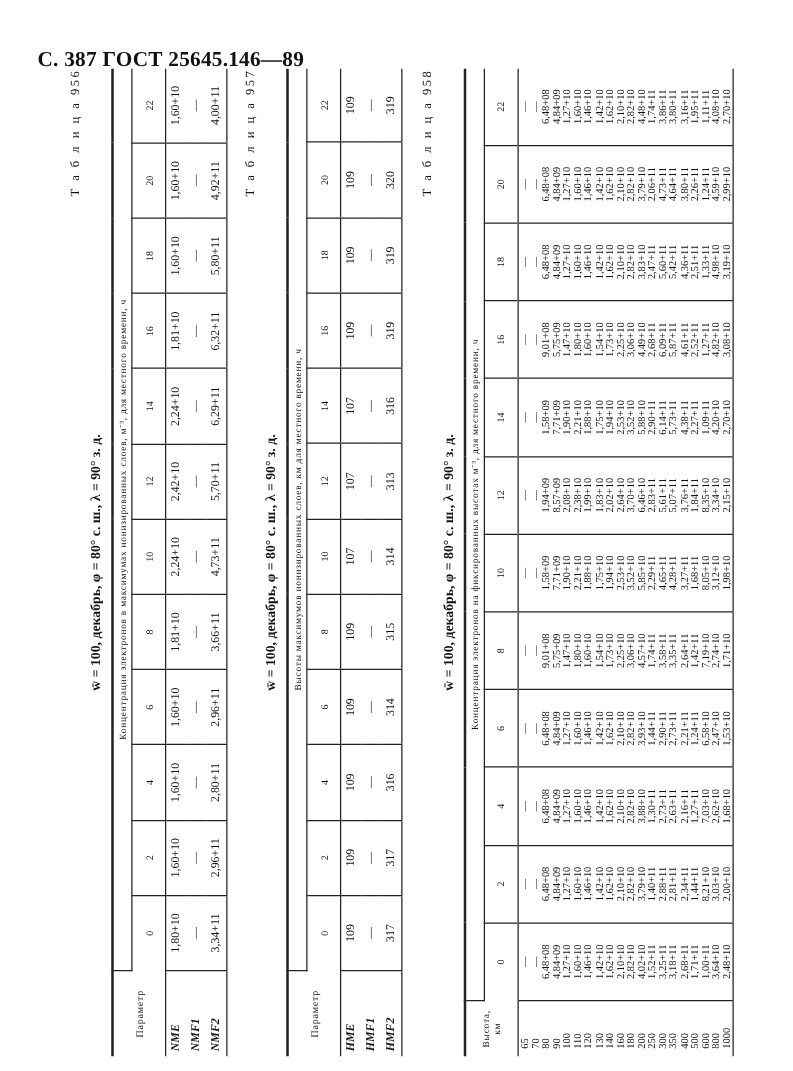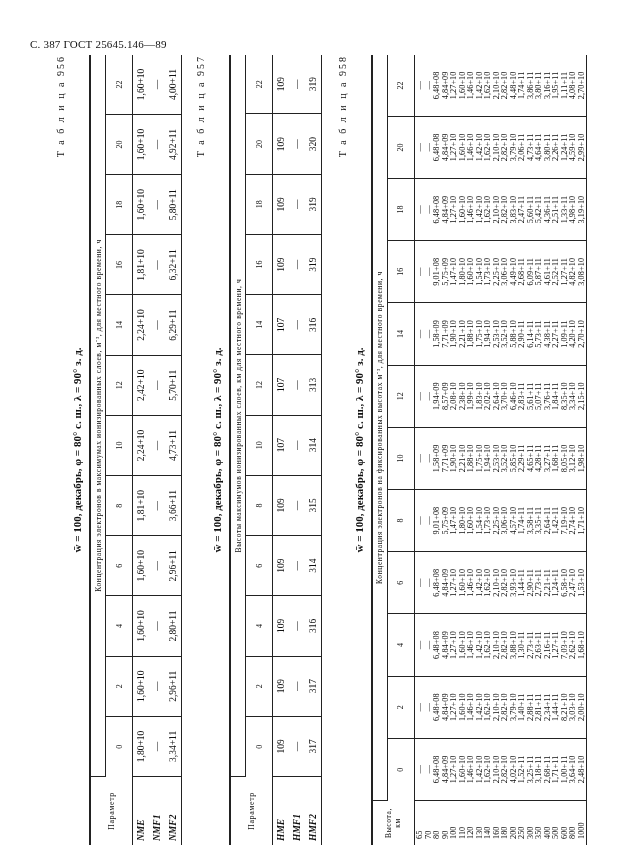--- a/index.html
+++ b/index.html
@@ -1,18 +1,18 @@
 <!DOCTYPE html>
 <html><head>
 <meta charset="utf-8">
 <style>
   html, body { margin:0; padding:0; background:#fff; }
   body { width:634px; height:857px; position:relative; overflow:hidden;
          font-family:"Liberation Serif", serif; color:#111; }
-  .page-header { position:absolute; left:30px; top:38px; font-size:11px; font-weight:normal;
+  .page-header { position:absolute; left:30px; top:38px; font-size:17px; font-weight:bold;
                  letter-spacing:0.2px; }
   
   .rot { position:absolute; left:55px; top:845px; width:790px; height:570px;
          transform-origin:0 0; transform:rotate(-90deg); }
   .tlabel { position:absolute; right:0; font-size:10px; letter-spacing:2px; }
   .caption { position:absolute; width:100%; text-align:center; font-size:11px; font-weight:bold; }
   table { border-collapse:collapse; position:absolute; left:0; width:790px; font-size:9.5px; }
   td, th { border-left:1px solid #222; text-align:center; padding:0 2px; font-weight:normal; }
   td:first-child, th:first-child { border-left:none; }
   thead tr.group th { font-size:7.5px; letter-spacing:0.6px; border-bottom:1px solid #222; height:14px; }

